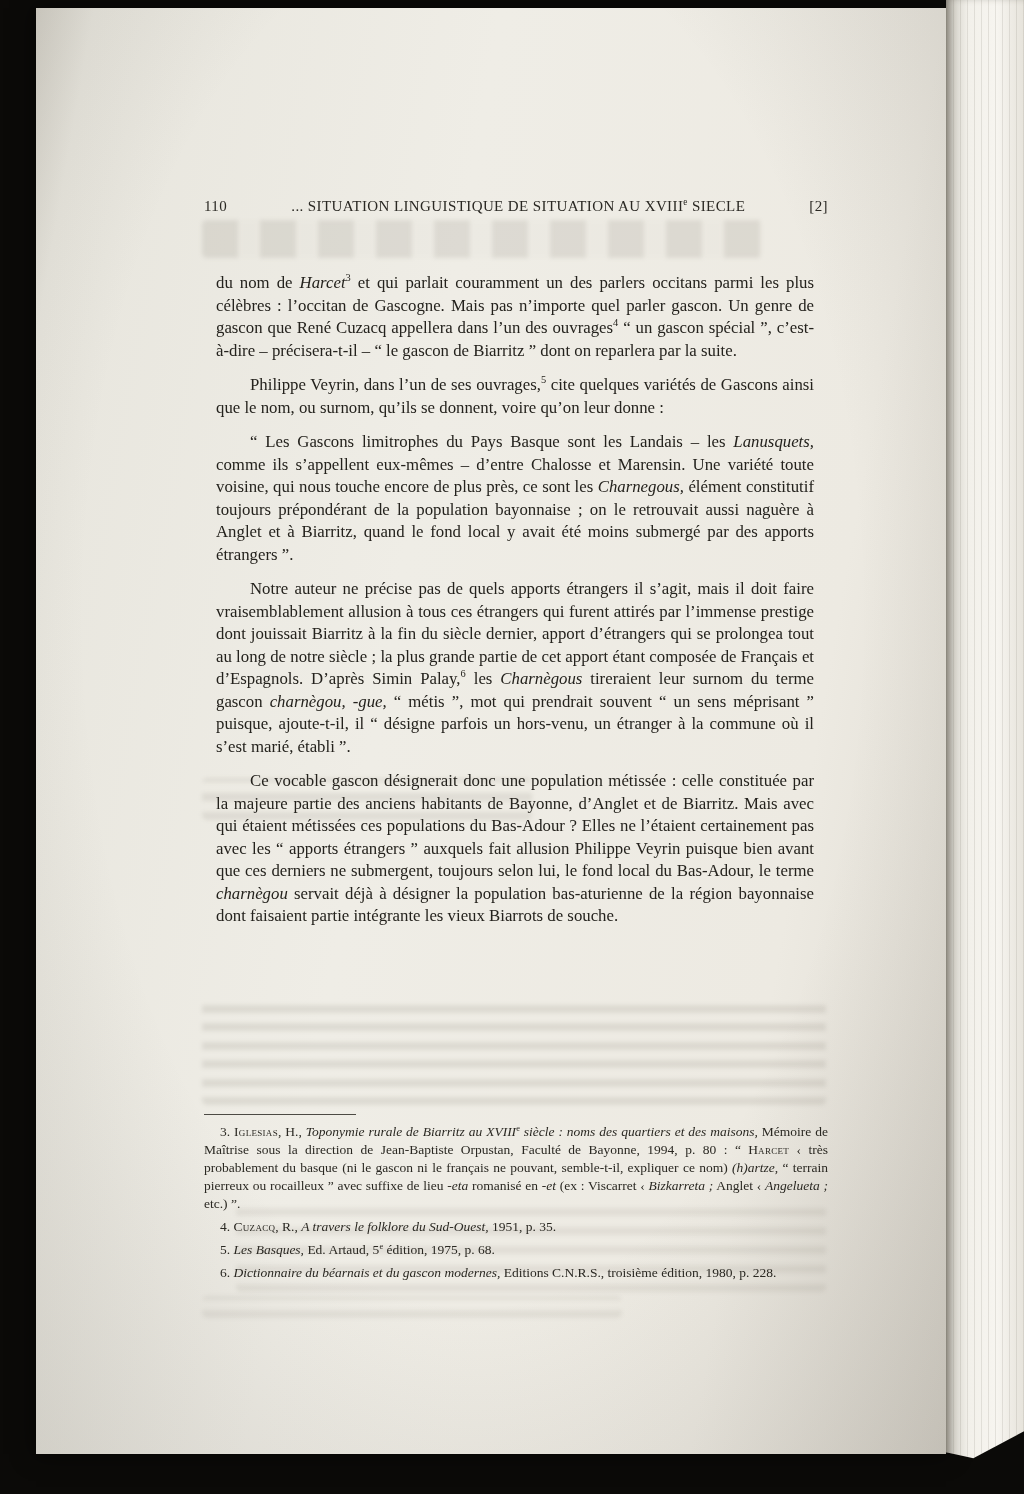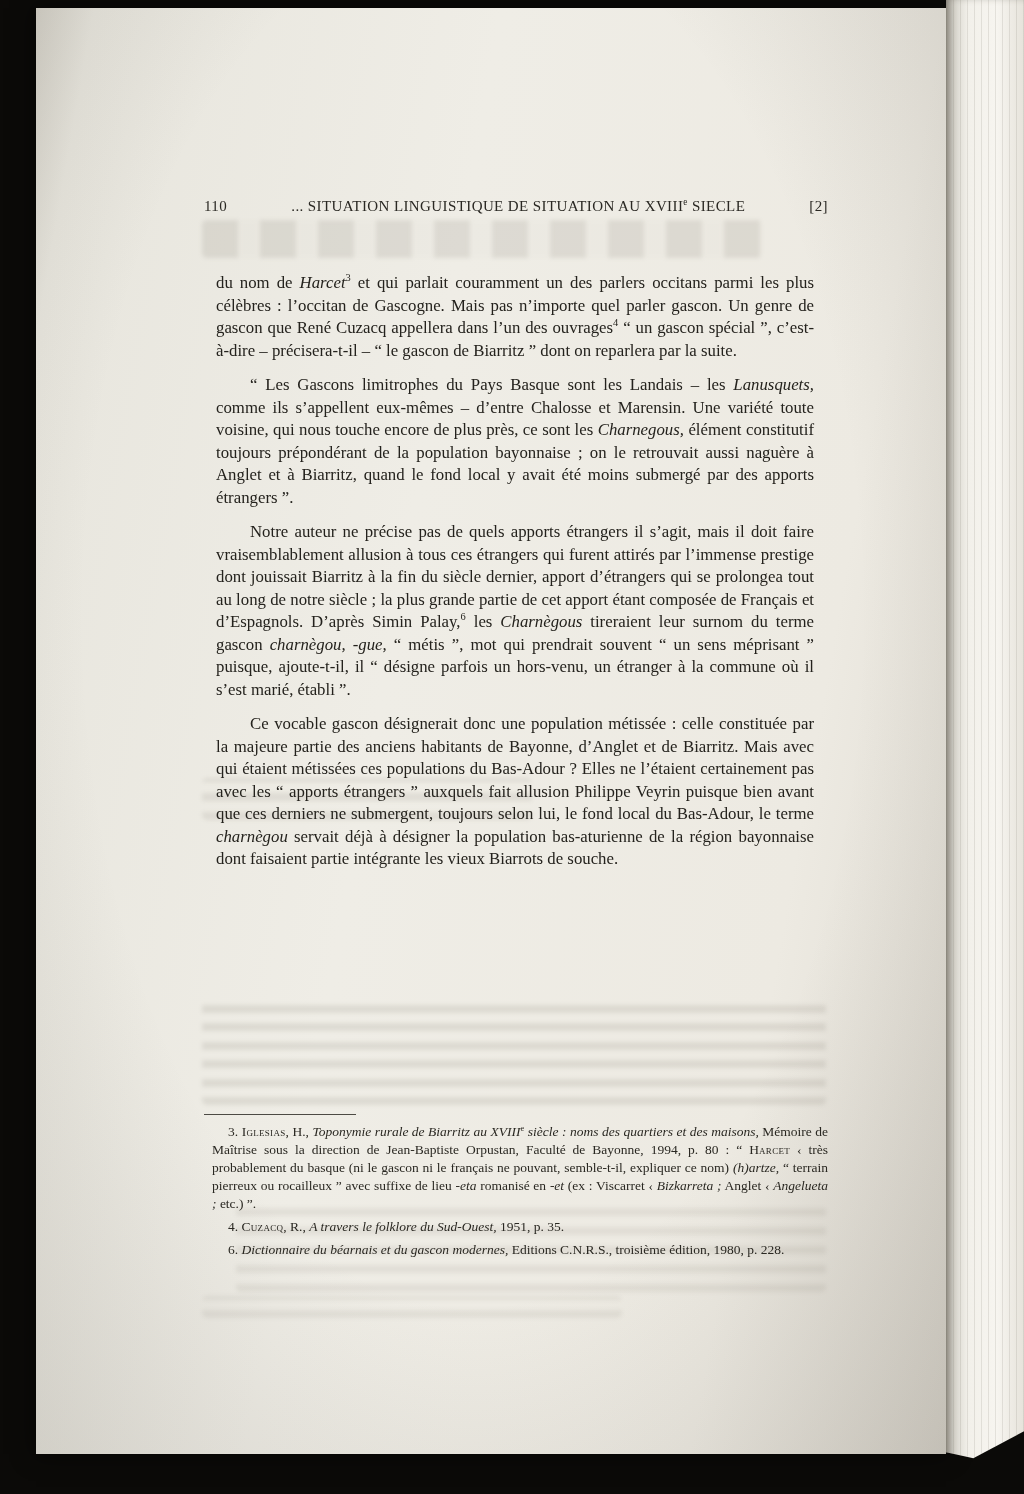--- a/index.html
+++ b/index.html
@@ -53,21 +53,21 @@
   
   .footnote-rule {
     position:absolute; left:168px; top:1106px; width:152px; height:0;
     border-top:1.4px solid #4c4a44; z-index:2;
   }
   .footnotes {
     position:absolute; left:168px; top:1115px; width:624px;
     font-size:13.5px; line-height:18px; text-align:justify;
     color:#2a2822; z-index:2; hyphens:auto;
   }
-  .fn { margin:0 0 5px 8px; text-indent:16px; }
+  .fn { margin:0 0 5px 0; text-indent:16px; }
   
   .bleed { position:absolute; z-index:1; pointer-events:none; filter:blur(2px); border-radius:5px; }
   .bleed-top {
     left:166px; top:212px; width:560px; height:38px; opacity:.33;
     background: repeating-linear-gradient(90deg, rgba(120,114,102,0.45) 0 36px, rgba(120,114,102,0.06) 36px 58px);
   }
   .bleed-mid {
     left:166px; top:770px; width:330px; height:42px; opacity:.30;
     background: repeating-linear-gradient(0deg, rgba(118,112,100,0.42) 0 8px, rgba(0,0,0,0) 8px 19px);
   }
@@ -98,29 +98,31 @@
     <div class="bleed bleed-bottom"></div>
 
     <div class="header">
       <span class="pagenum">110</span>
       <span class="running-title"><span>... SITUATION LINGUISTIQUE DE SITUATION AU XVIII</span><sup>e</sup><span> SIECLE</span></span>
       <span class="issue">[2]</span>
     </div>
 
     <div class="body-text">
       <p class="para"><span>du nom de </span><span class="i">Harcet</span><sup>3</sup><span> et qui parlait couramment un des parlers occitans parmi les plus célèbres : l’occitan de Gascogne. Mais pas n’importe quel parler gascon. Un genre de gascon que René Cuzacq appellera dans l’un des ouvrages</span><sup>4</sup><span> “ un gascon spécial ”, c’est-à-dire – précisera-t-il – “ le gascon de Biarritz ” dont on reparlera par la suite.</span></p>
+      <p class="para indent"><span>Philippe Veyrin, dans l’un de ses ouvrages,</span><sup>5</sup><span> cite quelques variétés de Gascons ainsi que le nom, ou surnom, qu’ils se donnent, voire qu’on leur donne :</span></p>
       <p class="para indent"><span>“ Les Gascons limitrophes du Pays Basque sont les Landais – les </span><span class="i">Lanusquets,</span><span> comme ils s’appellent eux-mêmes – d’entre Chalosse et Marensin. Une variété toute voisine, qui nous touche encore de plus près, ce sont les </span><span class="i">Charnegous,</span><span> élément constitutif toujours prépondérant de la population bayonnaise ; on le retrouvait aussi naguère à Anglet et à Biarritz, quand le fond local y avait été moins submergé par des apports étrangers ”.</span></p>
       <p class="para indent"><span>Notre auteur ne précise pas de quels apports étrangers il s’agit, mais il doit faire vraisemblablement allusion à tous ces étrangers qui furent attirés par l’immense prestige dont jouissait Biarritz à la fin du siècle dernier, apport d’étrangers qui se prolongea tout au long de notre siècle ; la plus grande partie de cet apport étant composée de Français et d’Espagnols. D’après Simin Palay,</span><sup>6</sup><span> les </span><span class="i">Charnègous</span><span> tireraient leur surnom du terme gascon </span><span class="i">charnègou, -gue,</span><span> “ métis ”, mot qui prendrait souvent “ un sens méprisant ” puisque, ajoute-t-il, il “ désigne parfois un hors-venu, un étranger à la commune où il s’est marié, établi ”.</span></p>
       <p class="para indent"><span>Ce vocable gascon désignerait donc une population métissée : celle constituée par la majeure partie des anciens habitants de Bayonne, d’Anglet et de Biarritz. Mais avec qui étaient métissées ces populations du Bas-Adour ? Elles ne l’étaient certainement pas avec les “ apports étrangers ” auxquels fait allusion Philippe Veyrin puisque bien avant que ces derniers ne submergent, toujours selon lui, le fond local du Bas-Adour, le terme </span><span class="i">charnègou</span><span> servait déjà à désigner la population bas-aturienne de la région bayonnaise dont faisaient partie intégrante les vieux Biarrots de souche.</span></p>
     </div>
 
     <div class="footnote-rule"></div>
     <div class="footnotes">
       <p class="fn"><span>3. </span><span class="sc">Iglesias</span><span>, H., </span><span class="i">Toponymie rurale de Biarritz au XVIII</span><sup>e</sup><span class="i"> siècle : noms des quartiers et des maisons,</span><span> Mémoire de Maîtrise sous la direction de Jean-Baptiste Orpustan, Faculté de Bayonne, 1994, p. 80 : “ H</span><span class="sc">arcet</span><span> ‹ très probablement du basque (ni le gascon ni le français ne pouvant, semble-t-il, expliquer ce nom) </span><span class="i">(h)artze,</span><span> “ terrain pierreux ou rocailleux ” avec suffixe de lieu </span><span class="i">-eta</span><span> romanisé en </span><span class="i">-et</span><span> (ex : Viscarret ‹ </span><span class="i">Bizkarreta ;</span><span> Anglet ‹ </span><span class="i">Angelueta ;</span><span> etc.) ”.</span></p>
       <p class="fn"><span>4. </span><span class="sc">Cuzacq</span><span>, R., </span><span class="i">A travers le folklore du Sud-Ouest,</span><span> 1951, p. 35.</span></p>
+      <p class="fn"><span>5. </span><span class="i">Les Basques,</span><span> Ed. Artaud, 5</span><sup>e</sup><span> édition, 1975, p. 68.</span></p>
       <p class="fn"><span>6. </span><span class="i">Dictionnaire du béarnais et du gascon modernes,</span><span> Editions C.N.R.S., troisième édition, 1980, p. 228.</span></p>
     </div>
 
   </div>
 
   <div class="fore-edge">
     <div class="fore-edge-lines"></div>
   </div>
 
 </div>

